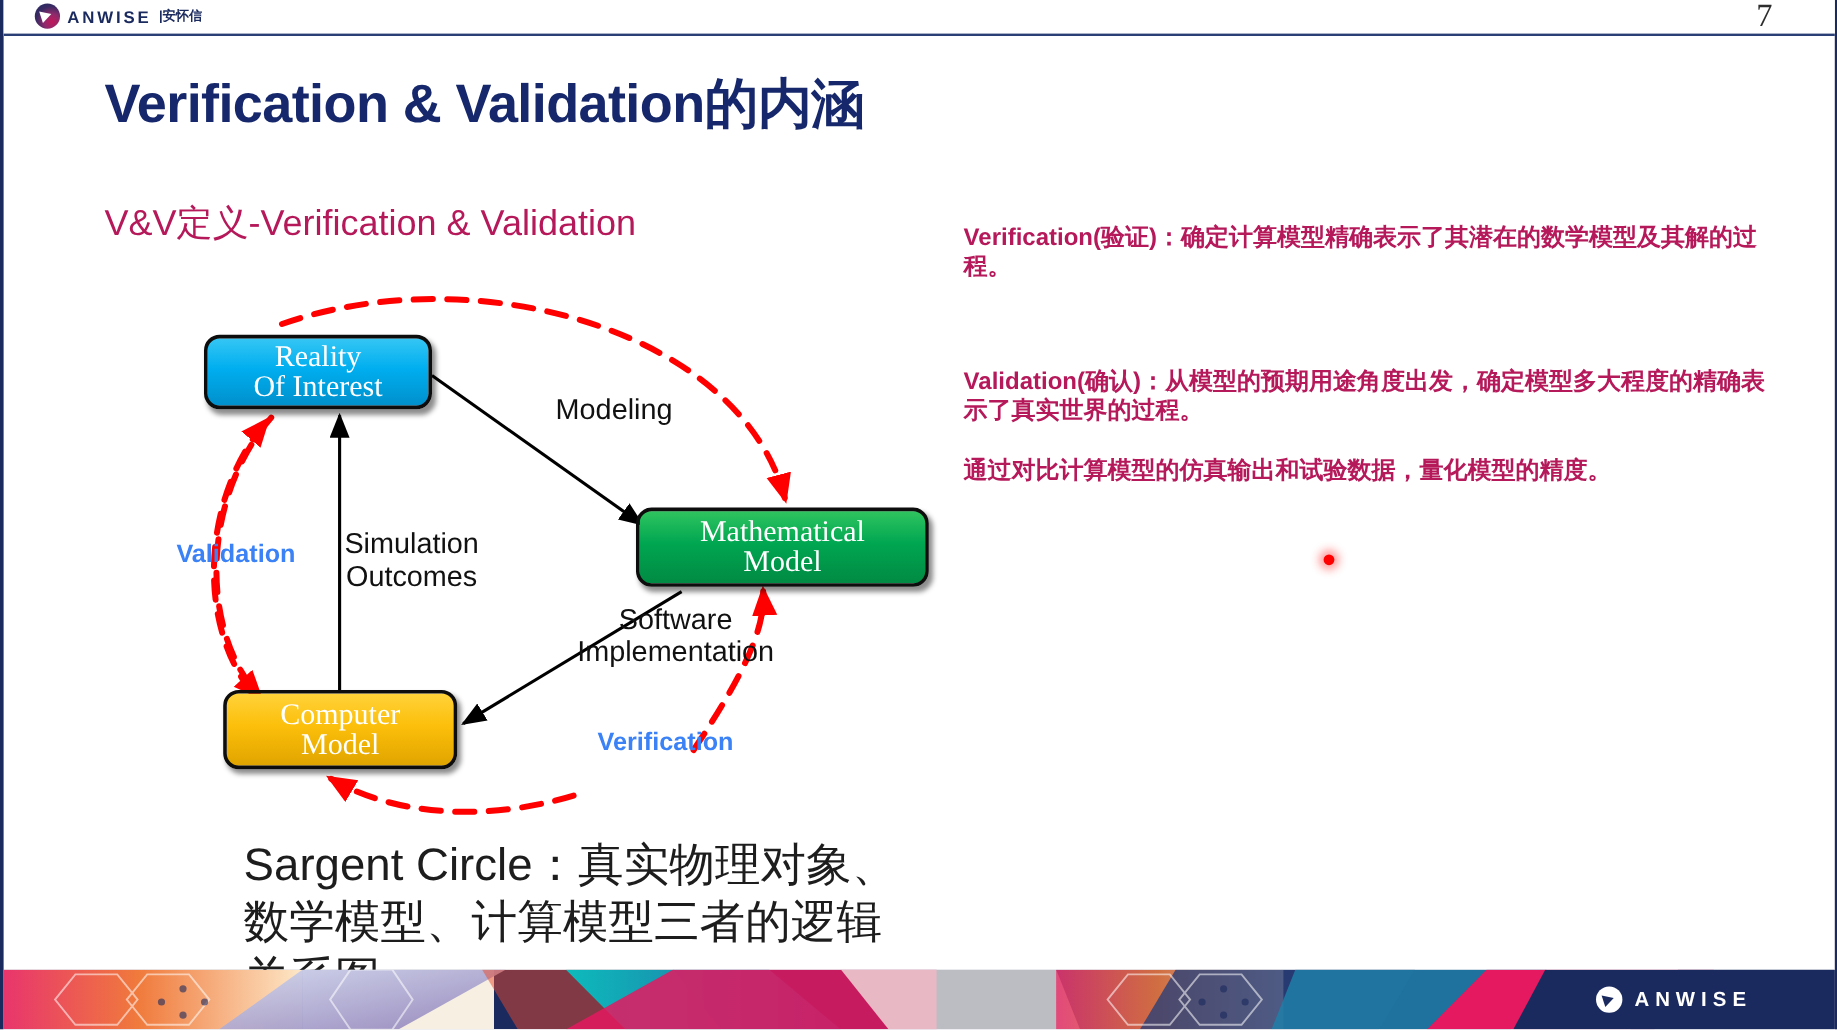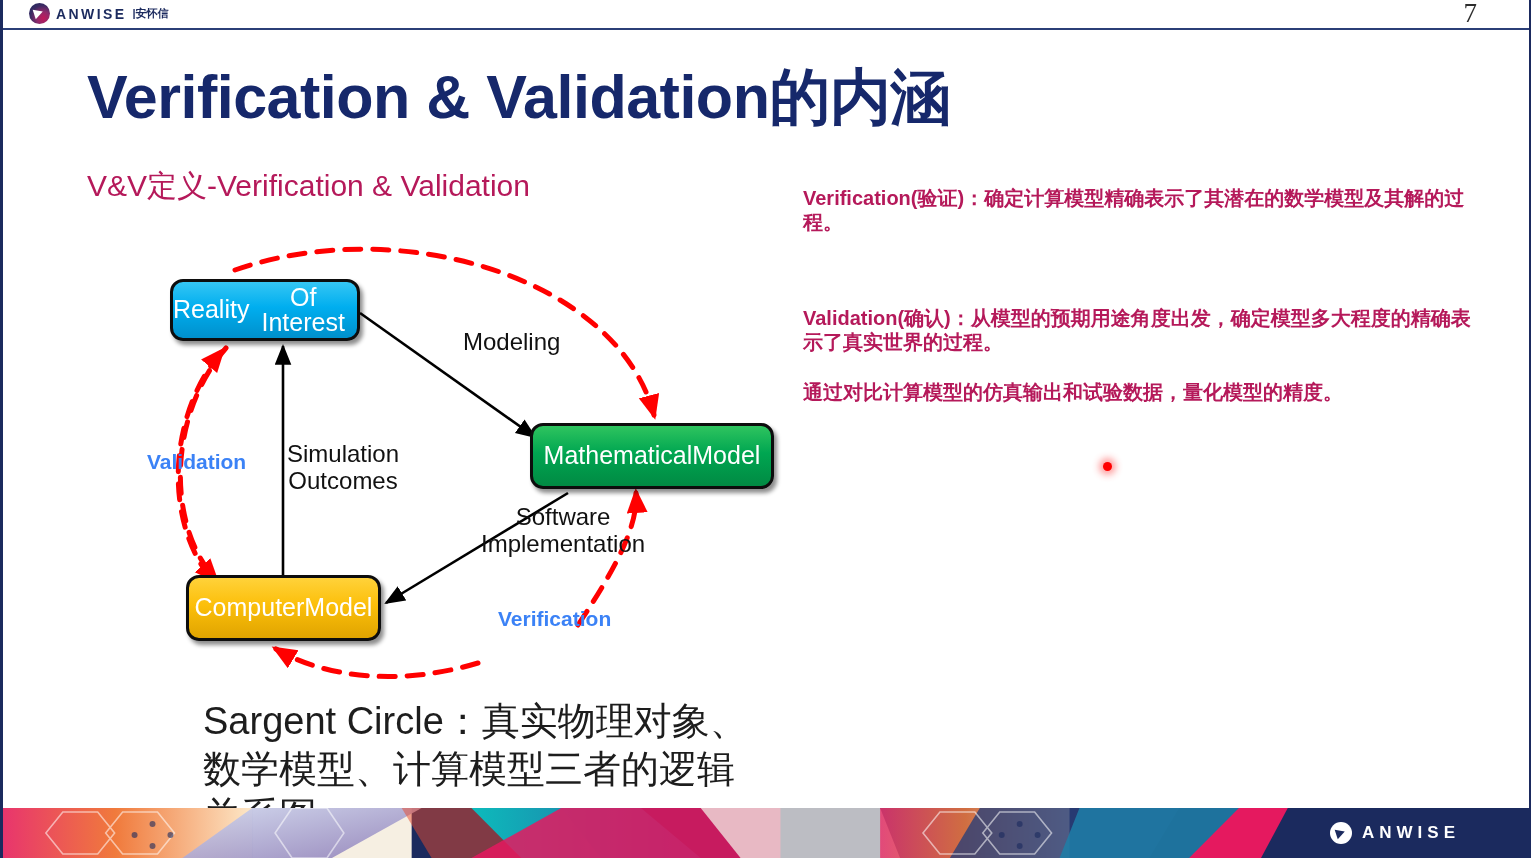--- a/index.html
+++ b/index.html
@@ -54,21 +54,21 @@
   }
   #page-number {
     position: absolute; right: 52px; top: -2px;
     font-size: 27px; color: #2d2d2d;
     font-family: "Liberation Serif", serif;
   }
 
   
   #slide-title {
     position: absolute; left: 84px; top: 57px;
-    font-size: 61px; font-weight: bold;
+    font-size: 45px; font-weight: bold;
     color: #16286b;
     letter-spacing: -0.5px;
     white-space: nowrap;
   }
   #section-title {
     position: absolute; left: 84px; top: 166px;
     font-size: 30px; font-weight: normal;
     color: #b5195a;
     white-space: nowrap;
   }
@@ -77,27 +77,27 @@
   #diagram {
     position: absolute; left: 95px; top: 225px;
     width: 680px; height: 470px;
   }
   #diagram svg { position: absolute; left: 0; top: 0; }
 
   .node {
     position: absolute;
     border: 3px solid #0d0d0d;
     border-radius: 13px;
-    display: flex; flex-direction: row;
+    display: flex; flex-direction: column;
     align-items: center; justify-content: center;
     color: #ffffff;
     font-size: 25px; line-height: 1.02;
     text-align: center;
     box-shadow: 3px 4px 4px rgba(0,0,0,0.45);
-    font-family: Liberation Sans, sans-serif;
+    font-family: Liberation Serif, serif;
   }
   #node-reality {
     left: 72px; top: 54px; width: 190px; height: 62px;
     background: linear-gradient(180deg, #35c6f4 0%, #00aeef 45%, #0090cc 100%);
   }
   #node-math {
     left: 432px; top: 198px; width: 244px; height: 66px;
     background: linear-gradient(180deg, #2fc45f 0%, #00a651 45%, #018a43 100%);
     border-radius: 13px;
   }

